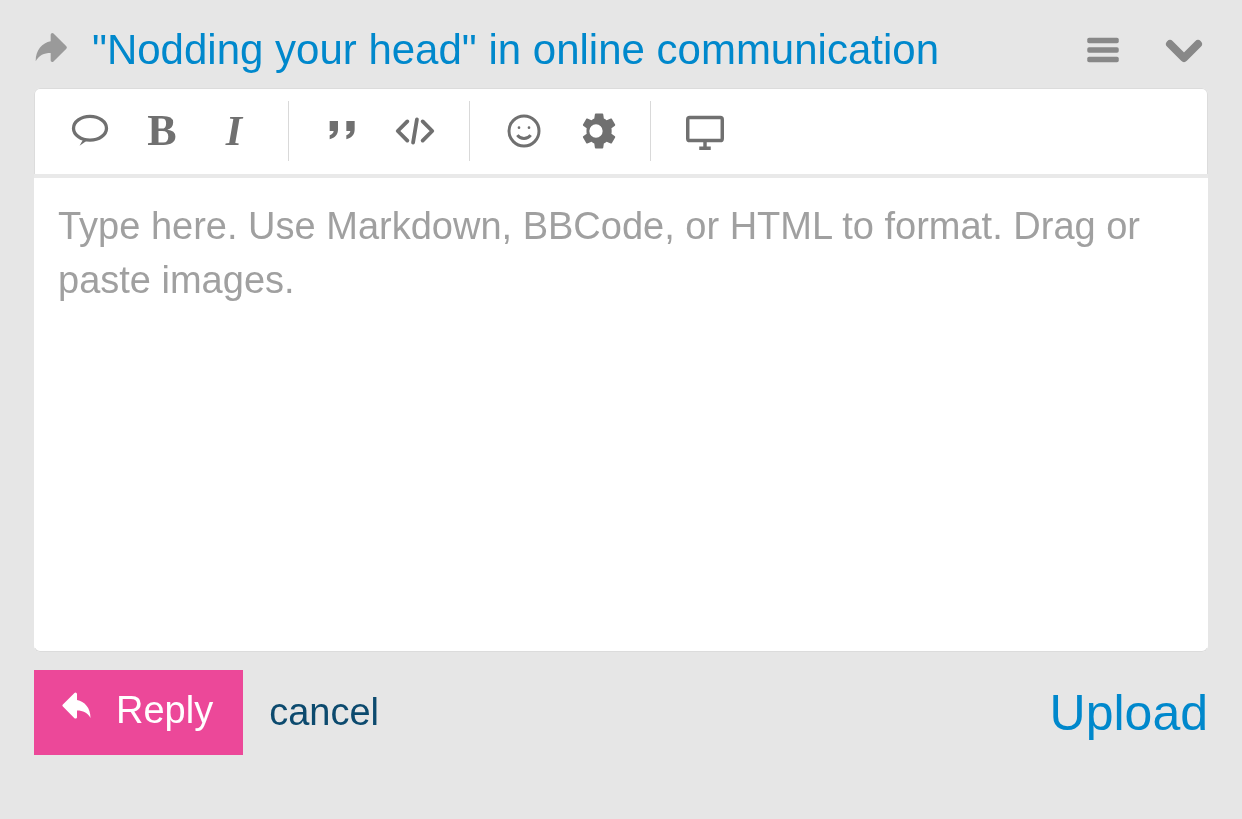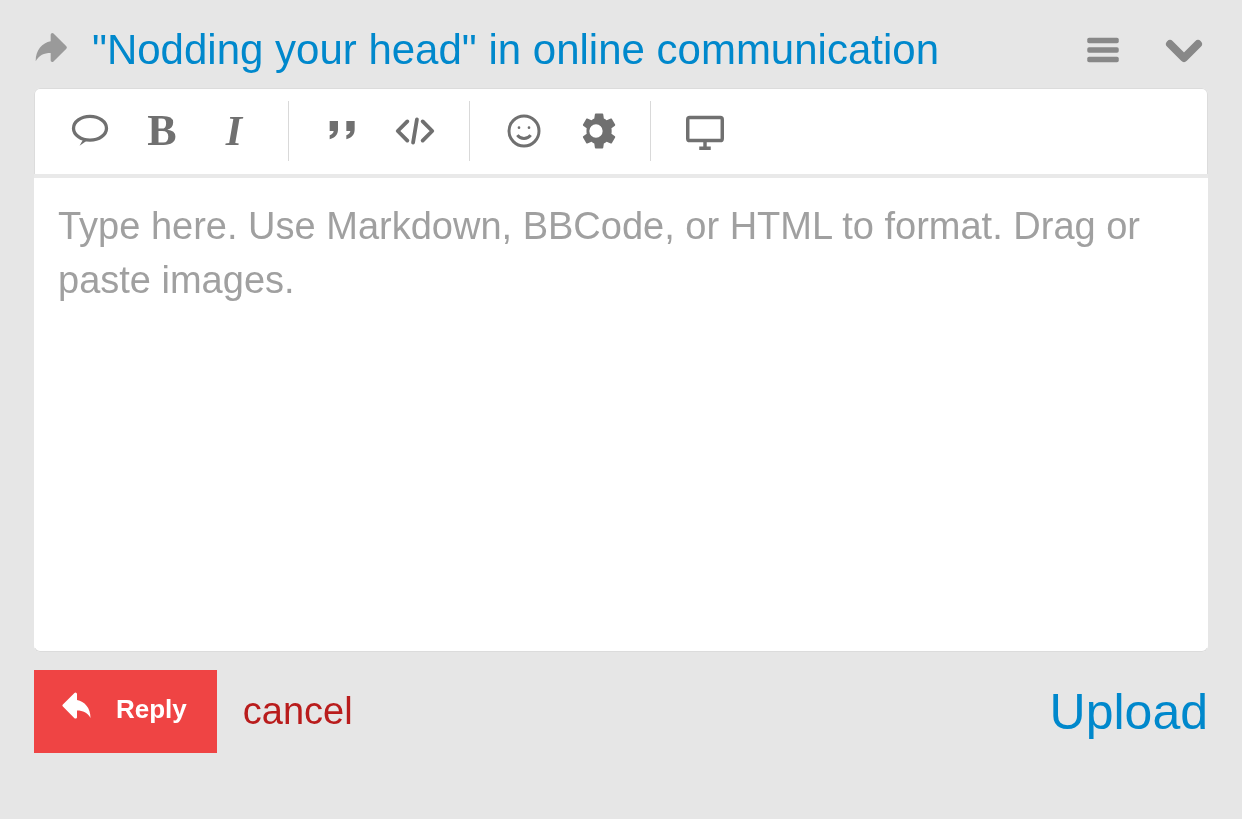--- a/index.html
+++ b/index.html
@@ -100,30 +100,29 @@
 
     .footer {
       display:flex;
       align-items:center;
       margin-top:18px;
     }
     .reply-btn {
       display:flex;
       align-items:center;
       gap:18px;
-      background:#ef4444;
+      background:#ec4899;
       color:#fff;
       border:0;
-      font-size:26px;
+      font-size:38px;
       padding:18px 30px 22px 28px;
       cursor:pointer;
-      font-weight:bold;
     }
     .cancel-link {
-      color:#b91c1c;
+      color:#0c4a6e;
       font-size:38px;
       margin-left:26px;
       cursor:pointer;
     }
     .upload-link {
       margin-left:auto;
       color:#0088cc;
       font-size:50px;
       cursor:pointer;
     }

